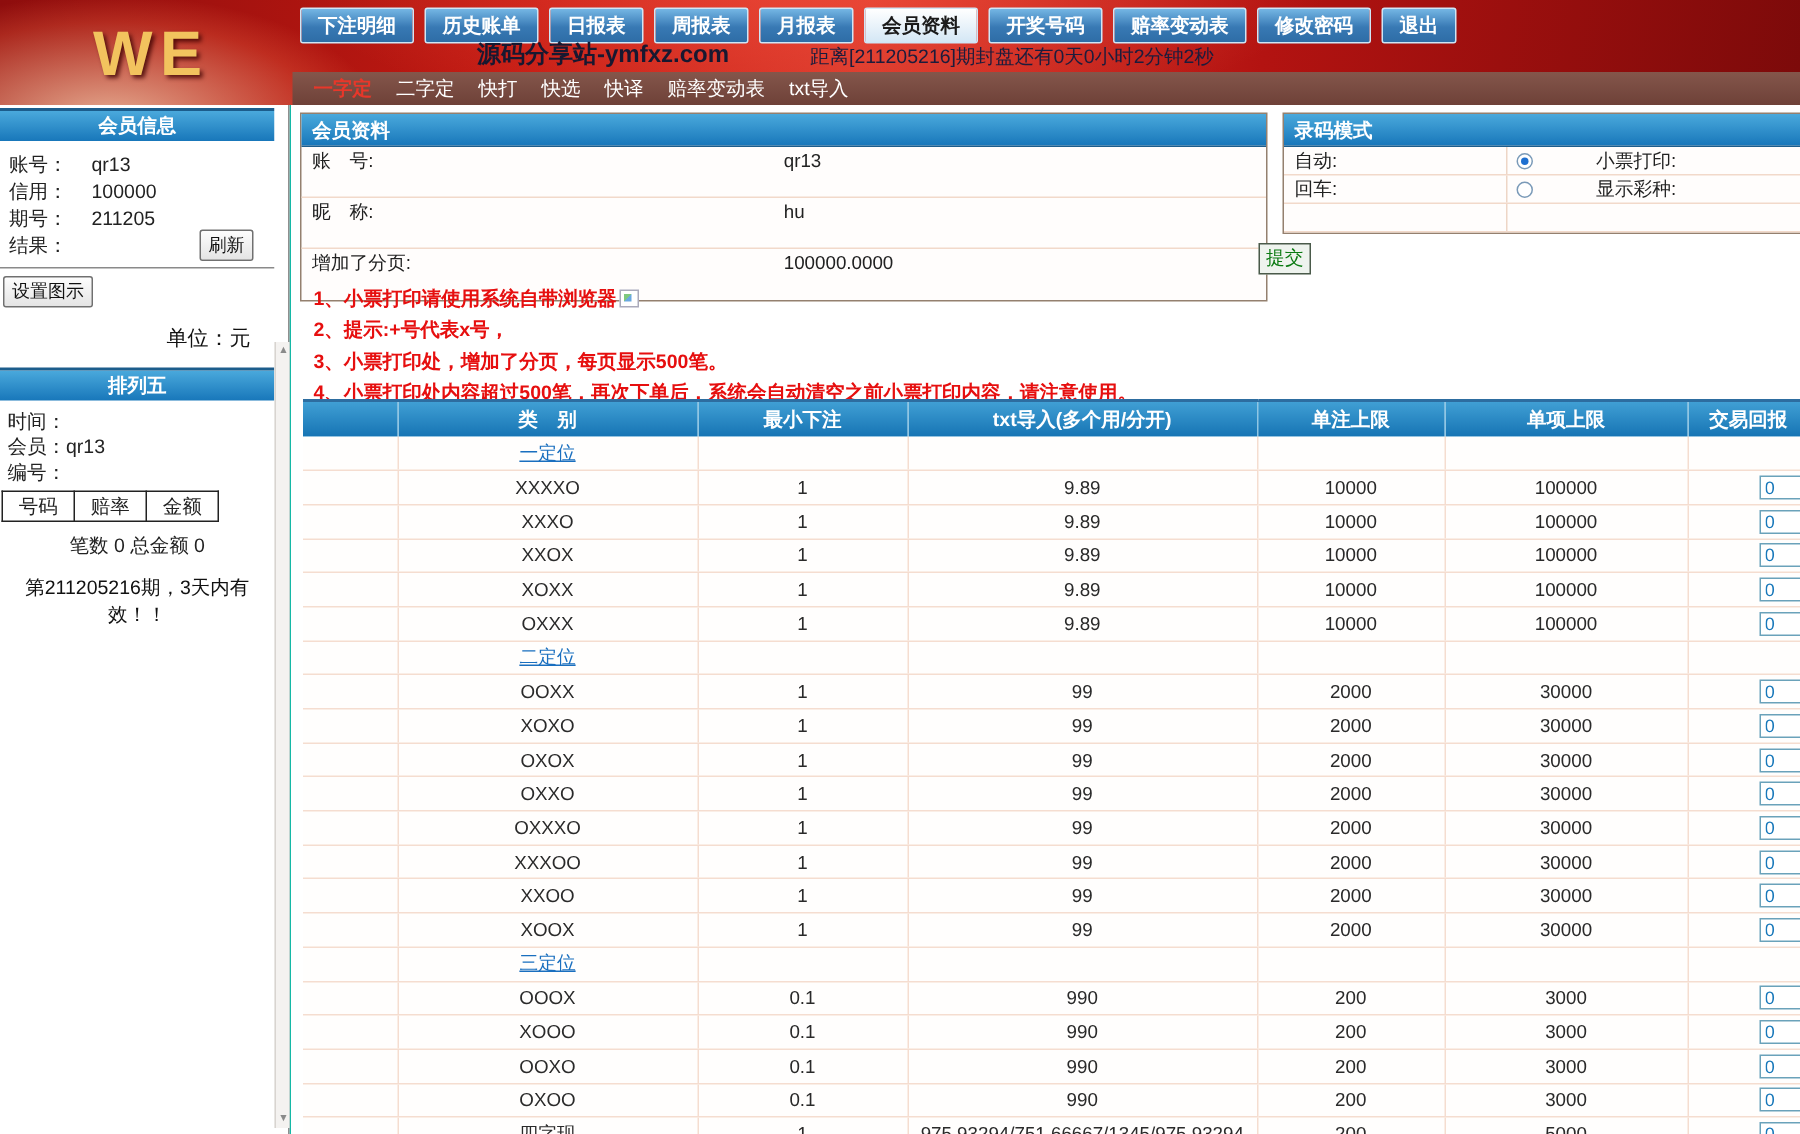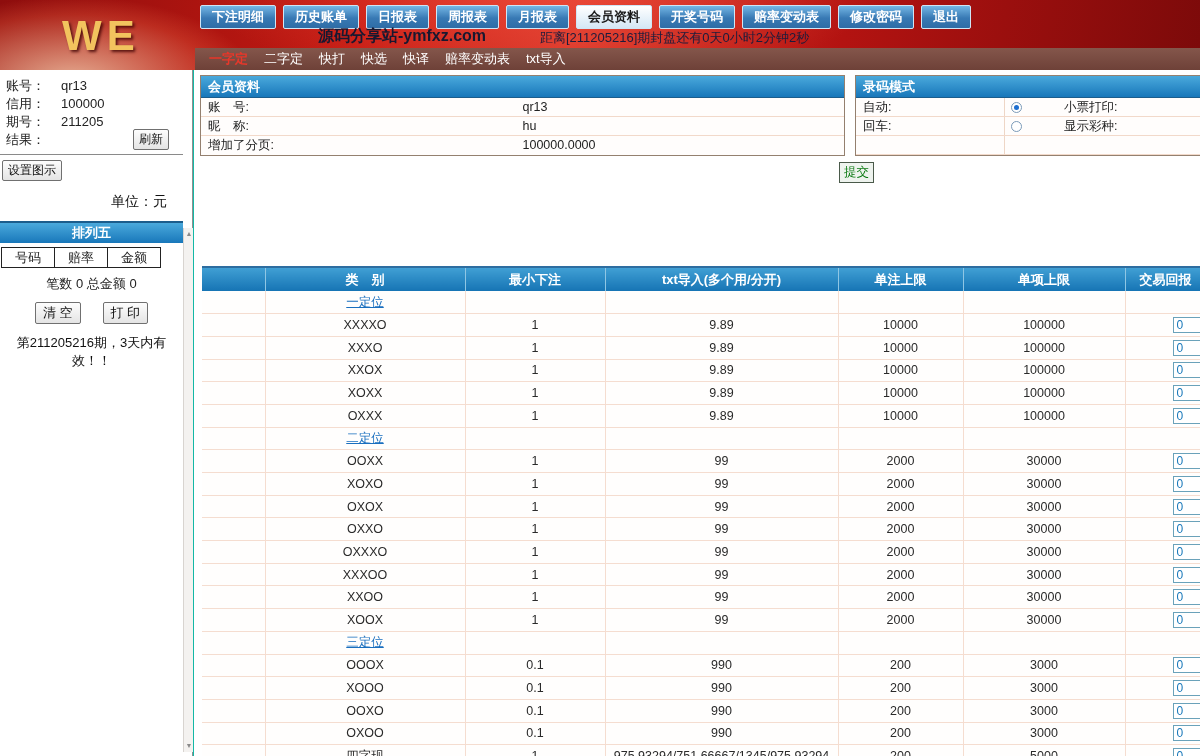--- a/index.html
+++ b/index.html
@@ -44,41 +44,41 @@
   .kv .v { position:absolute; left:55px; }
   .btn { font-family:inherit; font-size:12px; background:linear-gradient(#fdfdfd,#e4e4e4);
     border:1px solid #707070; border-radius:2px; padding:1px 5px; cursor:pointer; color:#111; }
   #refresh-btn { position:absolute; right:14px; top:-2px; }
   #side-divider { border:none; border-top:1px solid #8a8a8a; margin:5px 0 0 0; }
   #set-image-btn { margin:5px 0 0 2px; }
   #unit-label { text-align:right; padding-right:16px; font-size:14px; margin-top:12px; color:#111; }
   #p5-bar { margin-top:10px; }
   #bet-info { padding:5px 0 0 5px; }
   #bet-info div { height:17px; line-height:17px; font-size:13px; }
-  #mini-table { border-collapse:collapse; margin:4px 0 0 1px; width:160px; }
+  #mini-table { border-collapse:collapse; margin:4px 0 0 1px; width:145px; }
   #mini-table td { border:1px solid #222; height:20px; text-align:center; font-size:13px; }
   #summary-line { text-align:center; margin-top:7px; font-size:13px; }
   #side-btns { display:flex; justify-content:center; gap:22px; margin-top:9px; }
   #side-btns .btn { font-size:13px; padding:1px 7px; }
   #validity { text-align:center; margin-top:10px; font-size:13px; color:#111; }
   
   #side-scroll { position:absolute; left:183px; top:158px; width:10px; height:524px;
     background:#f4f2f0; border-left:1px solid #d8d4d0; }
   .scroll-arrow { position:absolute; left:0; width:10px; height:12px; font-size:7px; color:#8a8a8a;
     text-align:center; line-height:12px; }
   #scroll-up { top:0; }
   #scroll-down { bottom:0; }
 
   
   #main { position:absolute; left:194px; top:70px; width:1006px; height:686px; overflow:hidden; background:#fff; }
   .panel { position:absolute; border:1px solid #94806f; background:#fffdfc; }
   .panel-header { height:22px; background:linear-gradient(#4aa9dc,#1877ba); border-bottom:1px solid #1c5d8c;
     color:#fff; font-weight:bold; font-size:13px; line-height:22px; padding-left:7px; }
   #profile-panel { left:6px; top:5px; width:645px; }
-  .p-row { height:19px; line-height:19px; border-bottom:1px solid #f2d9ca; position:relative;
+  .p-row { height:34px; line-height:19px; border-bottom:1px solid #f2d9ca; position:relative;
     font-size:12.5px; padding-left:7px; }
   .p-row:last-child { border-bottom:none; }
   .p-row .pv { position:absolute; left:50%; }
   #mode-panel { left:661px; top:5px; width:420px; }
   .m-row { height:19px; line-height:19px; border-bottom:1px solid #f2d9ca; position:relative;
     font-size:12.5px; padding-left:7px; }
   .m-row .m-right { position:absolute; left:208px; }
   .m-sep { position:absolute; left:148px; top:0; bottom:0; border-left:1px solid #eed6c6; }
   .radio { position:absolute; left:155px; top:4px; width:11px; height:11px; border:1px solid #7a9ab8;
     border-radius:50%; background:#fff; }
@@ -140,44 +140,46 @@
         <span class="submenu-item">快打</span>
         <span class="submenu-item">快选</span>
         <span class="submenu-item">快译</span>
         <span class="submenu-item">赔率变动表</span>
         <span class="submenu-item">txt导入</span>
     </div>
   </div>
 
   <div id="sidebar">
     <div id="sidebar-content">
+      <div class="blue-bar" style="margin-top:2px">会员信息</div>
       <div id="member-info-rows">
           <div class="kv"><span class="k">账号：</span><span class="v">qr13</span></div>
           <div class="kv"><span class="k">信用：</span><span class="v">100000</span></div>
           <div class="kv"><span class="k">期号：</span><span class="v">211205</span></div>
           <div class="kv"><span class="k">结果：</span><span class="v"></span><button class="btn" id="refresh-btn">刷新</button></div>
         </div>
       <hr id="side-divider">
       <button class="btn" id="set-image-btn">设置图示</button>
       <div id="unit-label">单位：元</div>
       <div class="blue-bar" id="p5-bar">排列五</div>
+      <div id="bet-info">
+        <div>时间：</div>
+        <div>会员：qr13</div>
+        <div>编号：</div>
+      </div>
       <table id="mini-table">
         <tbody>
             <tr>
           <td>号码</td>
           <td>赔率</td>
           <td>金额</td>
         </tr>
       </tbody>
         </table>
       <div id="summary-line">笔数 0 总金额 0</div>
-      <div id="side-btns">
-        <button class="btn">清 空</button>
-        <button class="btn">打 印</button>
-      </div>
       <div id="validity">第211205216期，3天内有效！！</div>
     </div>
     <div id="side-scroll">
       <div class="scroll-arrow" id="scroll-up">▲</div>
       <div class="scroll-arrow" id="scroll-down">▼</div>
     </div>
   </div>
 
   <div id="main">
 
@@ -196,20 +198,26 @@
           <div class="m-row"><span>自动:</span><span class="m-sep"></span><span class="radio checked"></span><span class="m-right">小票打印:</span></div>
           <div class="m-row"><span>回车:</span><span class="m-sep"></span><span class="radio"></span><span class="m-right">显示彩种:</span></div>
         </div>
       <div class="m-row">
           <span class="m-sep"></span>
         </div>
     </div>
 
     <button id="submit-btn">提交</button>
 
+    <div id="notes">
+        <div class="note">1、小票打印请使用系统自带浏览器<span class="broken-img"></span></div>
+        <div class="note">2、提示:+号代表x号，</div>
+        <div class="note">3、小票打印处，增加了分页，每页显示500笔。</div>
+        <div class="note">4、小票打印处内容超过500笔，再次下单后，系统会自动清空之前小票打印内容，请注意使用。</div>
+      </div>
 
     <div id="limits-wrap">
       <table id="limits-table">
         <colgroup>
           <col class="c0">
             <col class="c1">
             <col class="c2">
             <col class="c3">
             <col class="c4">
             <col class="c5">

